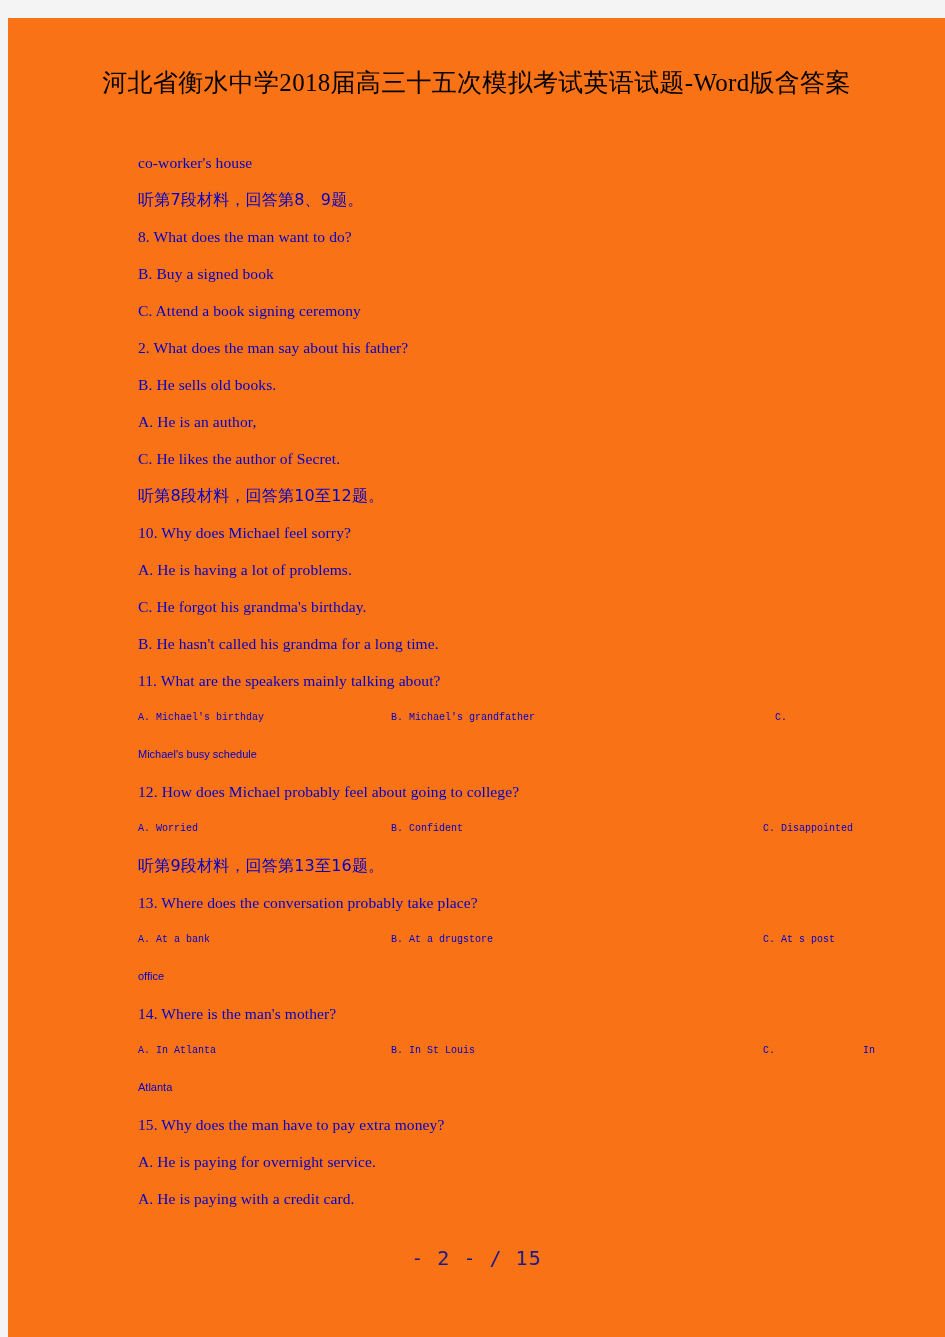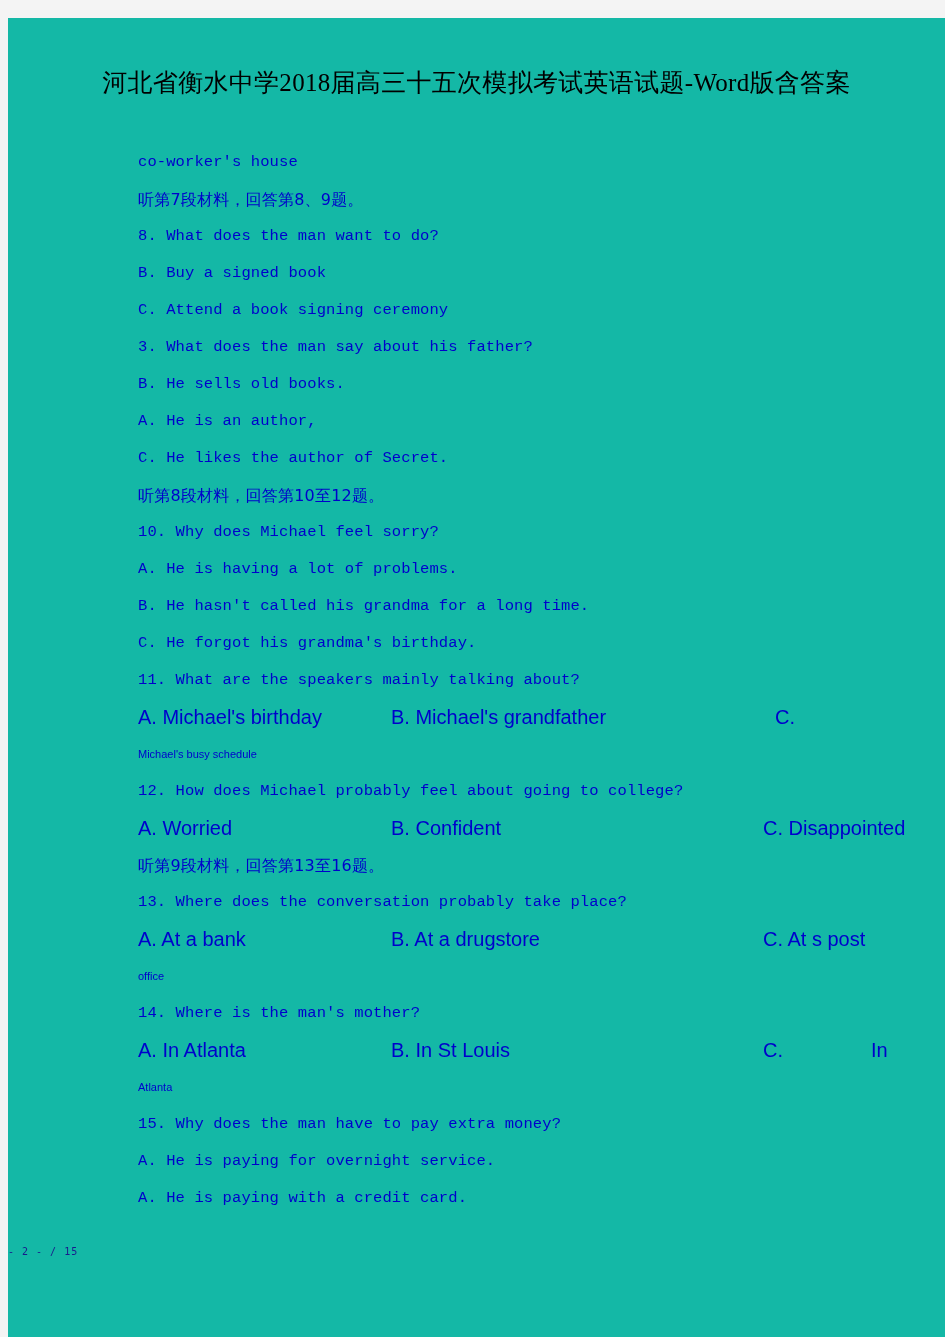--- a/index.html
+++ b/index.html
@@ -12,21 +12,21 @@
     height: 1337px;
     overflow: hidden;
     font-family: "Liberation Serif", "DejaVu Serif", serif;
   }
   #page {
     position: absolute;
     left: 8px;
     top: 18px;
     width: 937px;
     height: 1319px;
-    background: #14b8a6;
+    background: #f97316;
     box-sizing: border-box;
   }
   #doc-title {
     position: absolute;
     left: 0;
     top: 48px;
     width: 937px;
     text-align: center;
     font-family: "Liberation Serif", "DejaVu Serif", serif;
     font-size: 25px;
@@ -36,38 +36,38 @@
     white-space: nowrap;
   }
   #body-block {
     position: absolute;
     left: 130px;
     top: 126px;
     width: 760px;
   }
   .line {
     color: #0000cc;
-    font-family: Liberation Mono, monospace;
+    font-family: Liberation Serif, serif;
     font-size: 15.5px;
     line-height: 37px;
     height: 37px;
     white-space: nowrap;
     letter-spacing: 0.1px;
   }
   .line.cn {
     font-family: "DejaVu Sans", "Liberation Sans", sans-serif;
     font-size: 16px;
     letter-spacing: 0.2px;
   }
   
   .row3 {
     position: relative;
     color: #0000cc;
-    font-family: Liberation Sans, sans-serif;
-    font-size: 20px;
+    font-family: Liberation Mono, monospace;
+    font-size: 10px;
     line-height: 37px;
     height: 37px;
     white-space: nowrap;
   }
   .row3 .col-a { position: absolute; left: 0; }
   .row3 .col-b { position: absolute; left: 253px; }
   .row3 .col-c { position: absolute; left: 551px; }
   .row3 .col-c.far   { left: 625px; }
   .row3 .col-c.right { left: 637px; }
   .row3 .col-c .gap  { display: inline-block; width: 88px; }
@@ -77,22 +77,23 @@
     font-size: 11px;
     line-height: 37px;
     height: 37px;
     white-space: nowrap;
   }
   #footer {
     position: absolute;
     left: 0;
     top: 1228px;
     width: 937px;
+    text-align: center;
     font-family: "DejaVu Sans Mono", "Liberation Mono", monospace;
-    font-size: 10px;
+    font-size: 20px;
     color: #1a1a8c;
     letter-spacing: 1px;
   }
 </style>
 </head>
 <body>
 
 <div id="page">
 
   <div id="doc-title">河北省衡水中学2018届高三十五次模拟考试英语试题-Word版含答案</div>
@@ -100,31 +101,31 @@
   <div id="body-block">
 
     <div class="line">co-worker's house</div>
 
     <div class="line cn">听第7段材料，回答第8、9题。</div>
 
     <div class="line">8. What does the man want to do?</div>
     <div class="line">B. Buy a signed book</div>
     <div class="line">C. Attend a book signing ceremony</div>
 
-    <div class="line">3. What does the man say about his father?</div>
+    <div class="line">2. What does the man say about his father?</div>
     <div class="line">B. He sells old books.</div>
     <div class="line">A. He is an author,</div>
     <div class="line">C. He likes the author of Secret.</div>
 
     <div class="line cn">听第8段材料，回答第10至12题。</div>
 
     <div class="line">10. Why does Michael feel sorry?</div>
     <div class="line">A. He is having a lot of problems.</div>
+    <div class="line">C. He forgot his grandma's birthday.</div>
     <div class="line">B. He hasn't called his grandma for a long time.</div>
-    <div class="line">C. He forgot his grandma's birthday.</div>
 
     <div class="line">11. What are the speakers mainly talking about?</div>
     <div class="row3">
       <span class="col-a">A. Michael's birthday</span>
       <span class="col-b">B. Michael's grandfather</span>
       <span class="col-c right">C.</span>
     </div>
     <div class="cont">Michael's busy schedule</div>
 
     <div class="line">12. How does Michael probably feel about going to college?</div>

